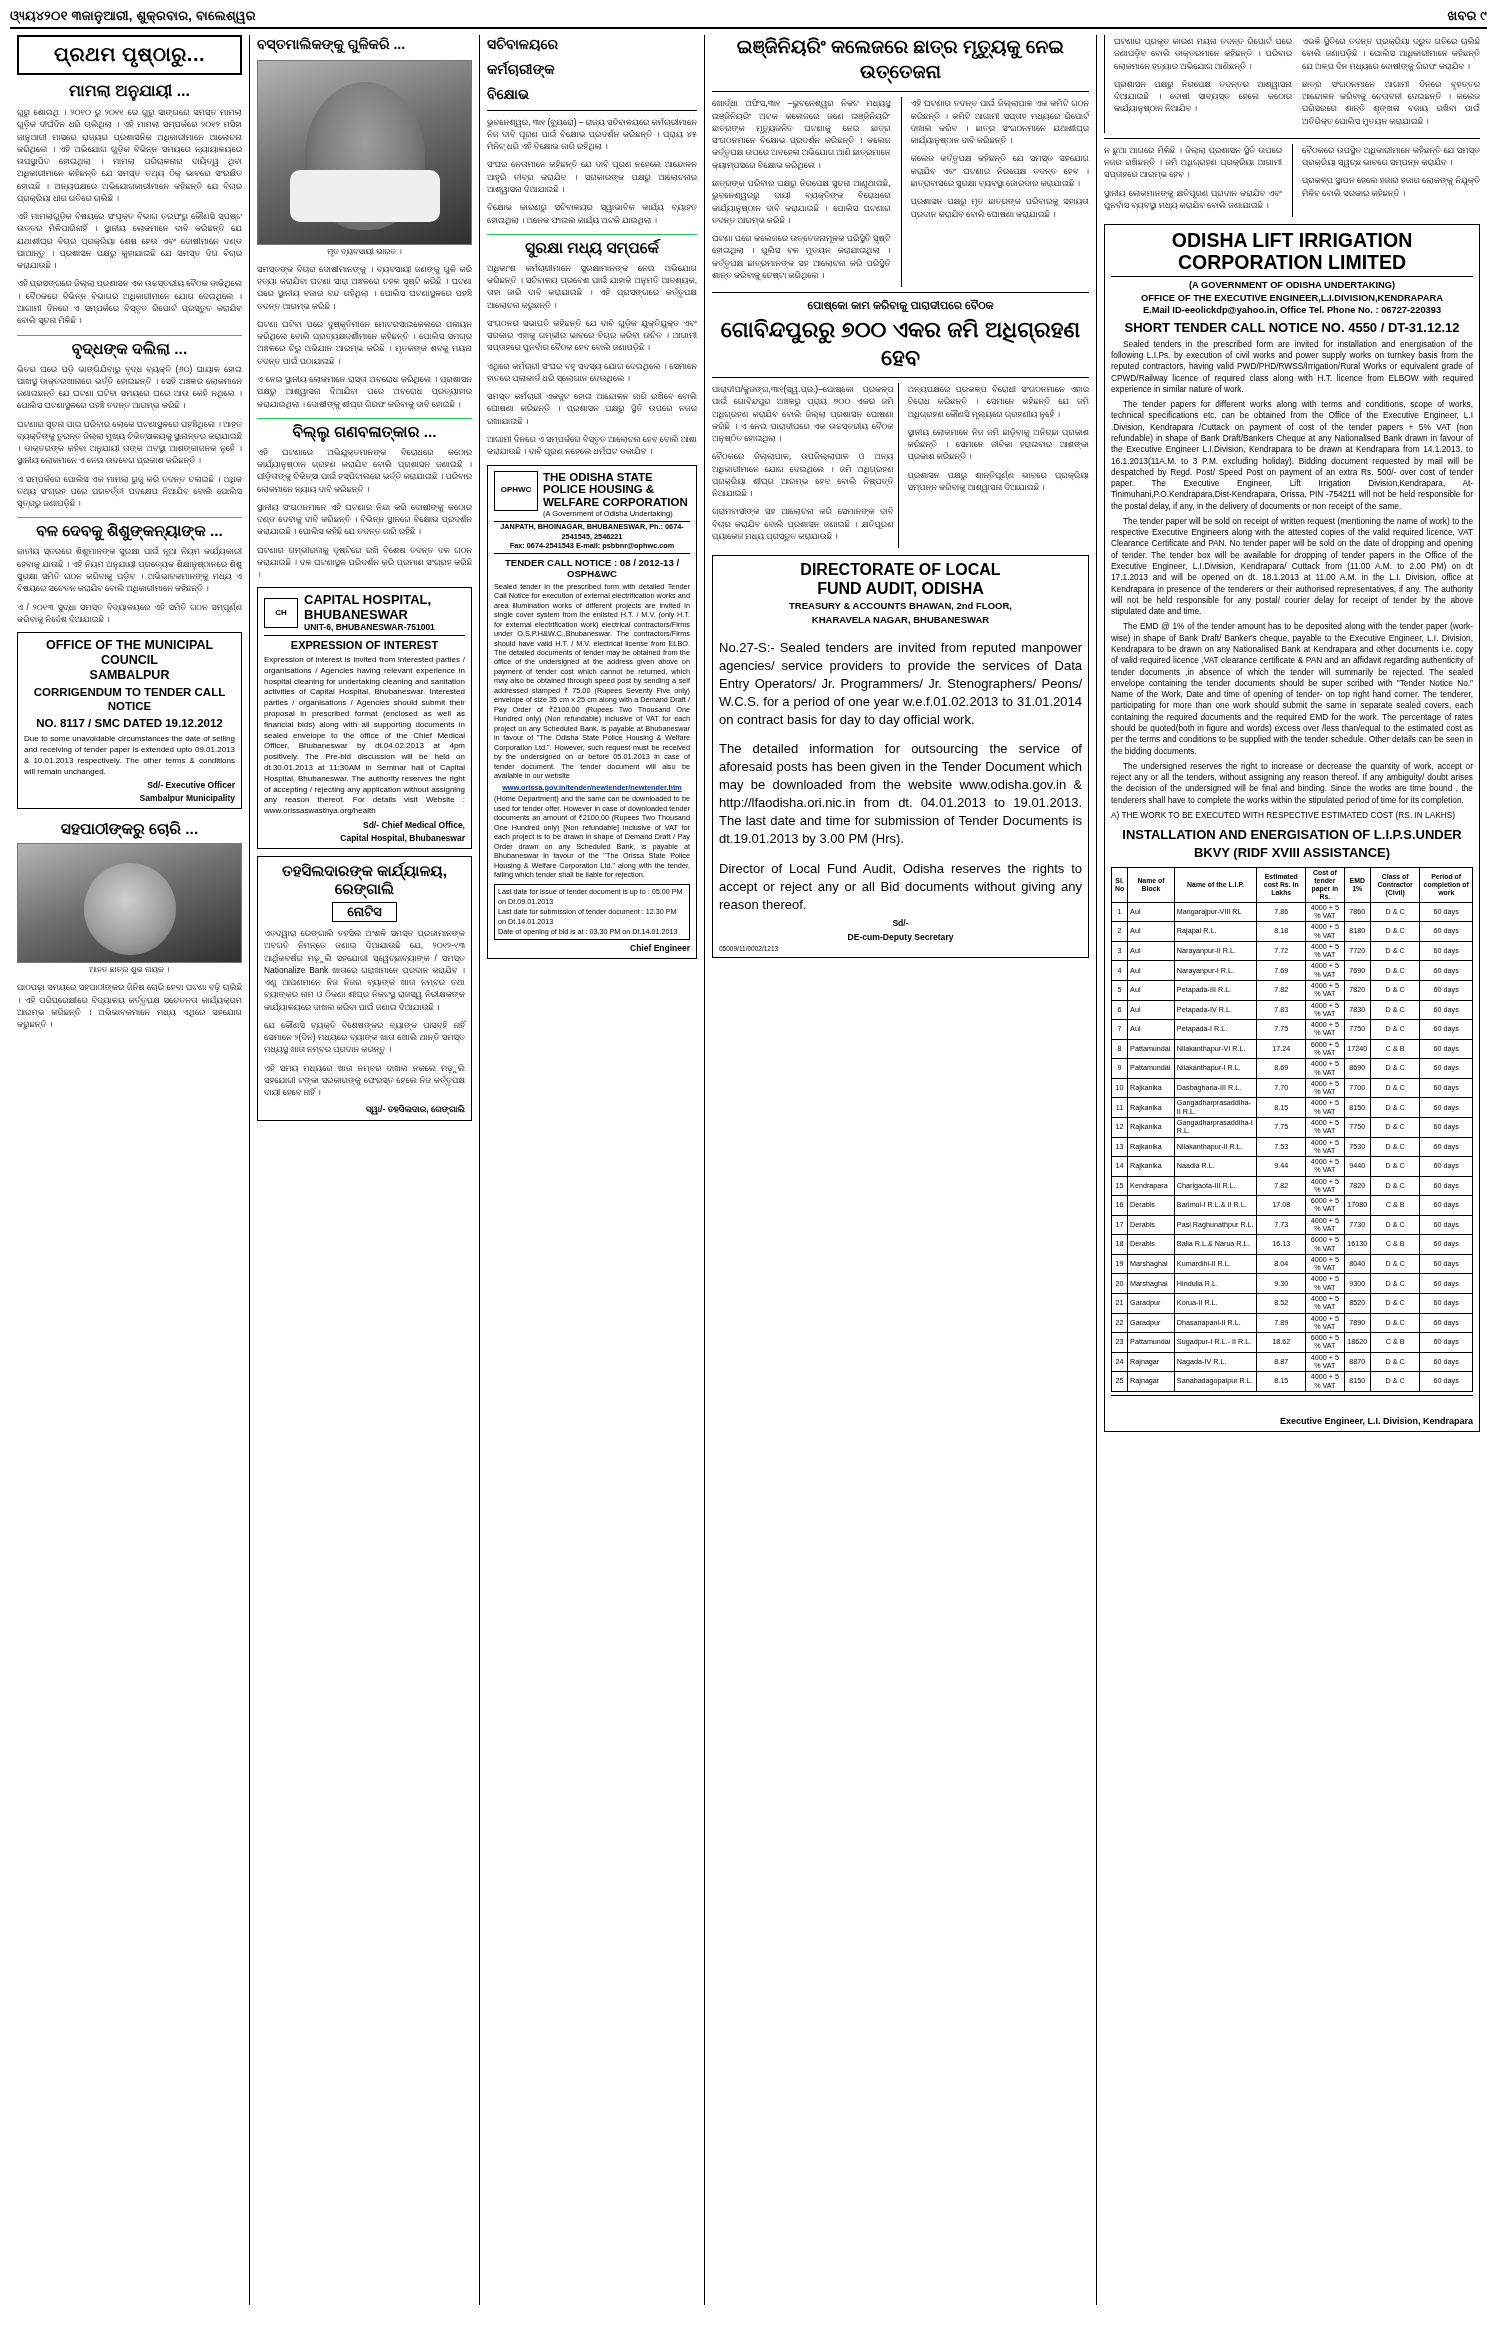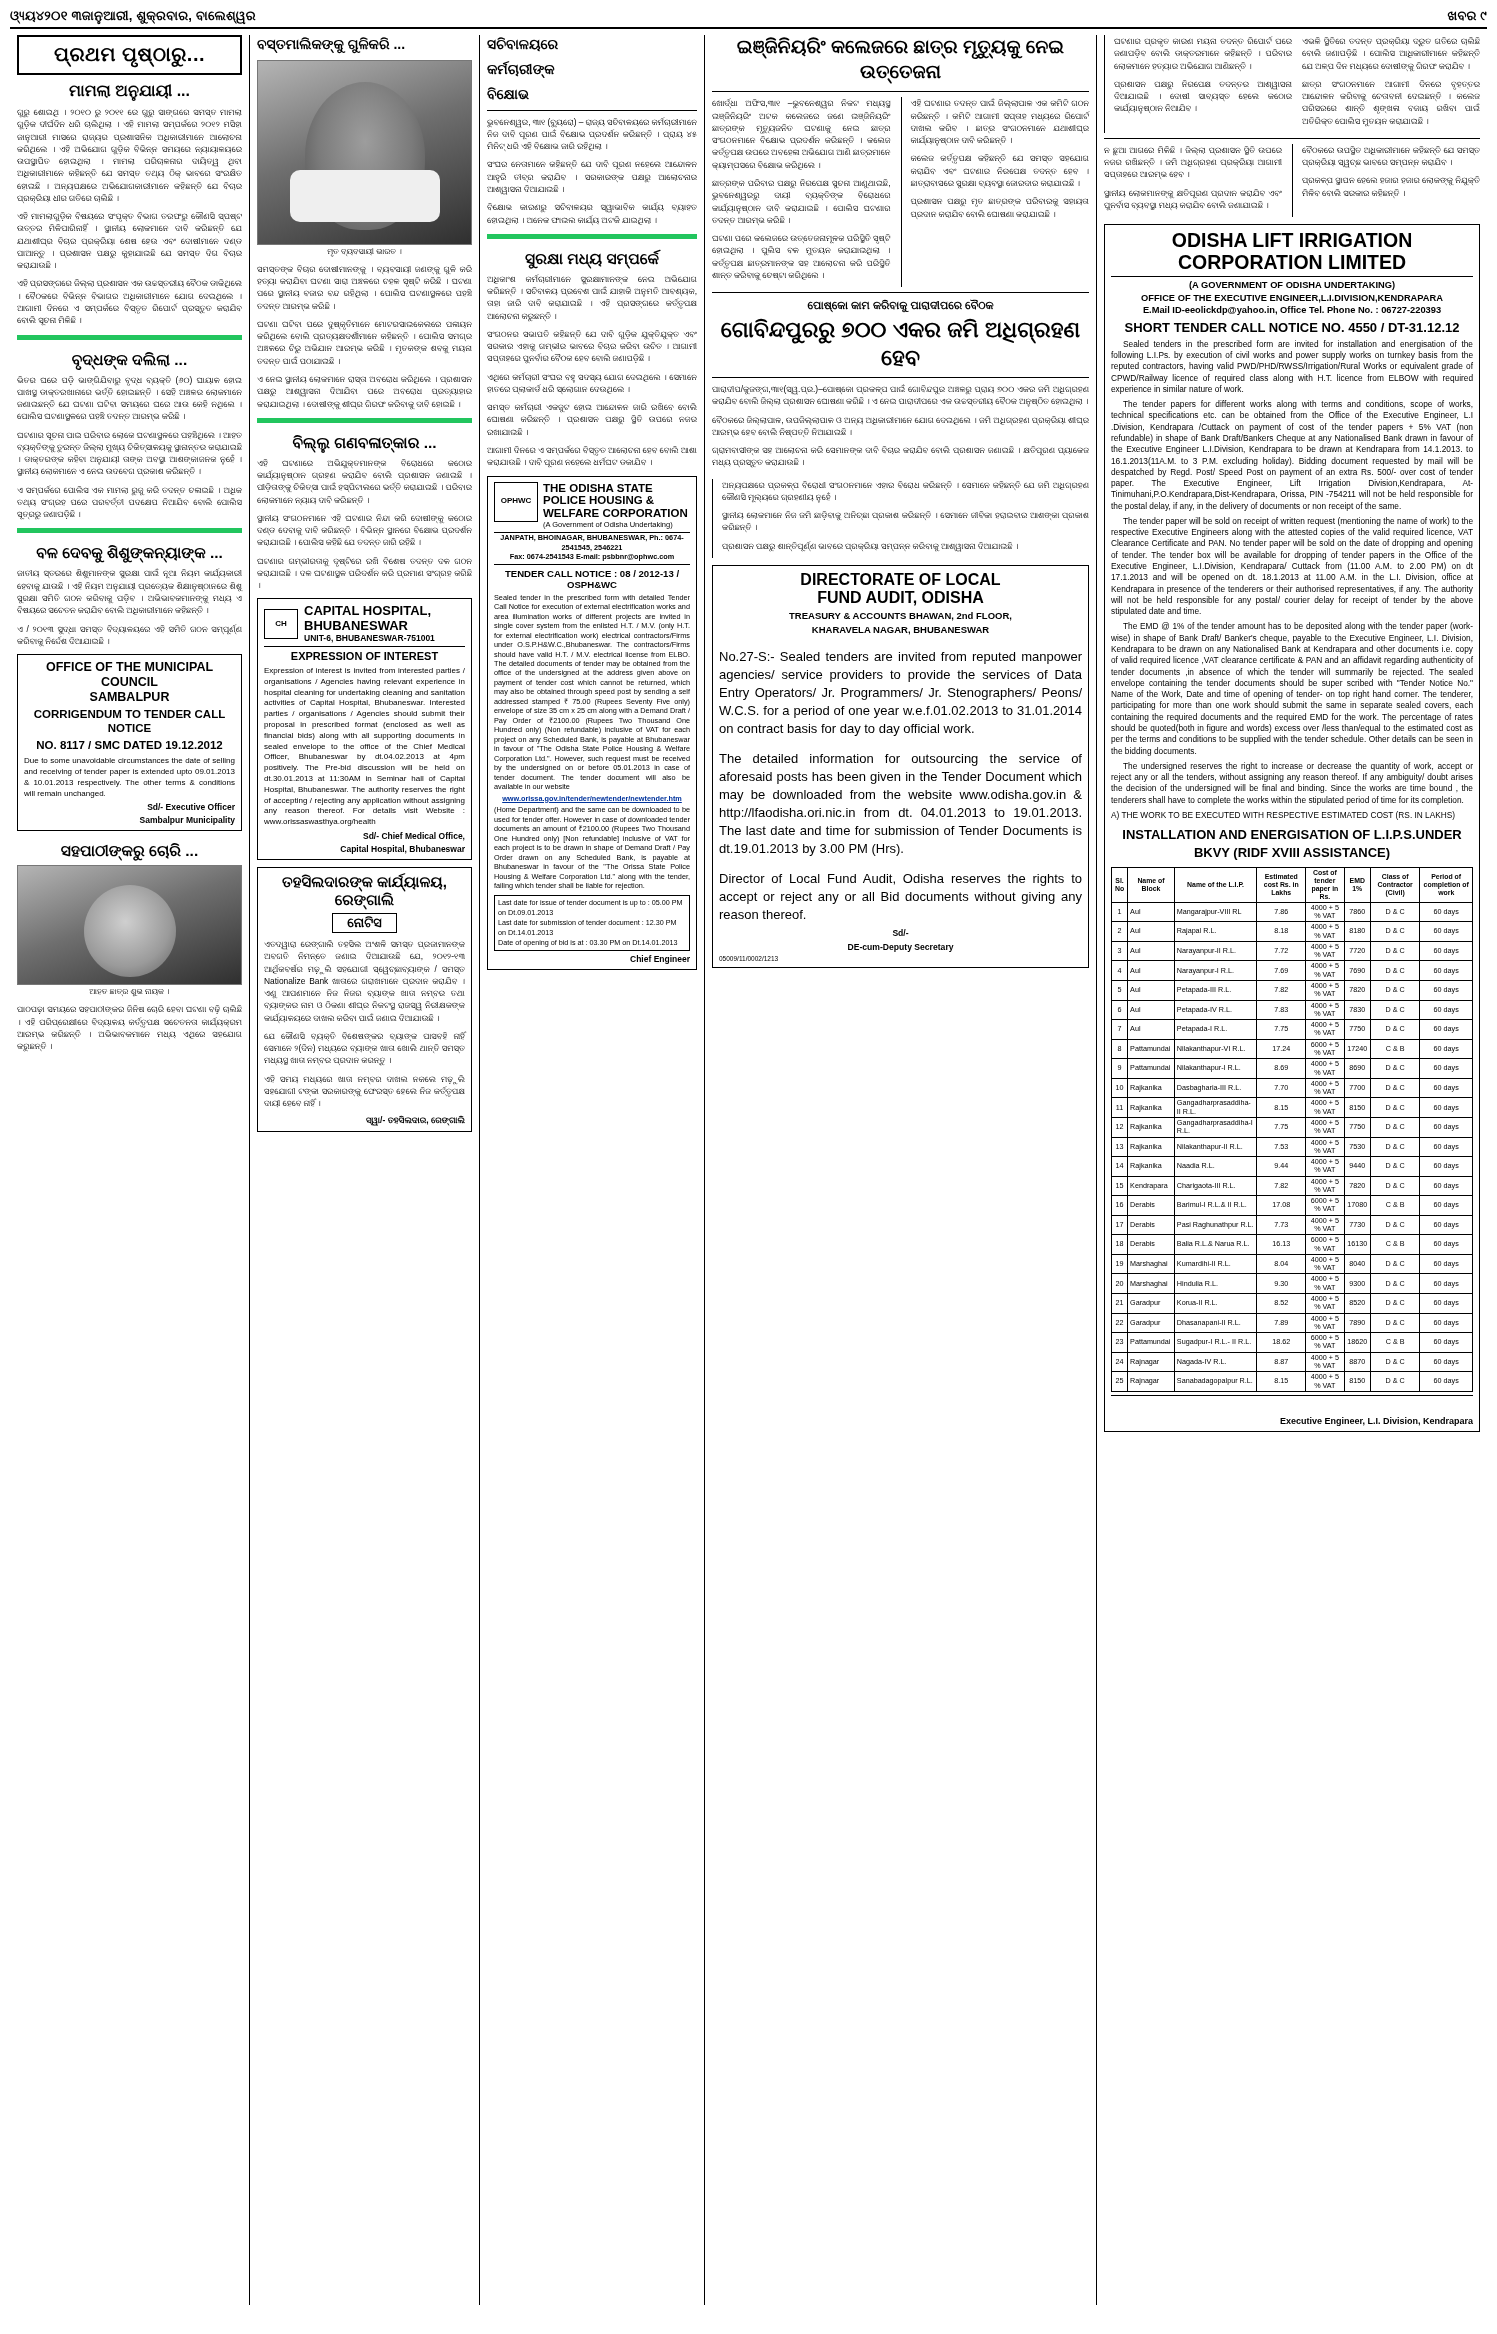--- a/index.html
+++ b/index.html
@@ -71,21 +71,21 @@
     font-weight:bold;
     margin:4px 0 6px 0;
   }
   .col-head {
     text-align:center;
     font-size:15.5px;
     font-weight:bold;
     margin:8px 0 5px 0;
     padding-top:3px;
   }
-  .col-head.rule-top { border-top:5px solid #22c55e; padding-top:11px; }
+  .col-head.rule-top { border-top:1px solid #22c55e; padding-top:4px; }
 
   .c2head, .c3head {
     text-align:left;
     font-size:14px;
     font-weight:bold;
     line-height:1.35;
     margin:0 0 6px 0;
   }
   .big-head {
     text-align:center;
@@ -380,21 +380,21 @@
           <p class="body-text od">କଲେଜ କର୍ତ୍ତୃପକ୍ଷ କହିଛନ୍ତି ଯେ ସମସ୍ତ ସହଯୋଗ କରାଯିବ ଏବଂ ଘଟଣାର ନିରପେକ୍ଷ ତଦନ୍ତ ହେବ । ଛାତ୍ରାବାସରେ ସୁରକ୍ଷା ବ୍ୟବସ୍ଥା ଜୋରଦାର କରାଯାଇଛି ।</p>
           <p class="body-text od">ପ୍ରଶାସନ ପକ୍ଷରୁ ମୃତ ଛାତ୍ରଙ୍କ ପରିବାରକୁ ସହାୟତା ପ୍ରଦାନ କରାଯିବ ବୋଲି ଘୋଷଣା କରାଯାଇଛି ।</p>
         </div>
       </div>
 
       <div class="hr-thin"></div>
       <div class="kicker">ପୋଷ୍କୋ କାମ କରିବାକୁ ପାରାଦୀପରେ ବୈଠକ</div>
       <div class="big-head2">ଗୋବିନ୍ଦପୁରରୁ ୭୦୦ ଏକର ଜମି ଅଧିଗ୍ରହଣ ହେବ</div>
       <div class="hr-thin"></div>
 
-      <div style="display:flex;gap:4px;flex-direction:column;">
+      <div style="display:flex;gap:4px;">
         <div style="flex:1;">
           <p class="body-text od">ପାରାଦୀପ/କୁଜଙ୍ଗ,୩ା୧(ସ୍ୱ.ପ୍ର.)–ପୋଷ୍କୋ ପ୍ରକଳ୍ପ ପାଇଁ ଗୋବିନ୍ଦପୁର ଅଞ୍ଚଳରୁ ପ୍ରାୟ ୭୦୦ ଏକର ଜମି ଅଧିଗ୍ରହଣ କରାଯିବ ବୋଲି ଜିଲ୍ଲା ପ୍ରଶାସନ ଘୋଷଣା କରିଛି । ଏ ନେଇ ପାରାଦୀପରେ ଏକ ଉଚ୍ଚସ୍ତରୀୟ ବୈଠକ ଅନୁଷ୍ଠିତ ହୋଇଥିଲା ।</p>
           <p class="body-text od">ବୈଠକରେ ଜିଲ୍ଲାପାଳ, ଉପଜିଲ୍ଲାପାଳ ଓ ଅନ୍ୟ ଅଧିକାରୀମାନେ ଯୋଗ ଦେଇଥିଲେ । ଜମି ଅଧିଗ୍ରହଣ ପ୍ରକ୍ରିୟା ଶୀଘ୍ର ଆରମ୍ଭ ହେବ ବୋଲି ନିଷ୍ପତ୍ତି ନିଆଯାଇଛି ।</p>
           <p class="body-text od">ଗ୍ରାମବାସୀଙ୍କ ସହ ଆଲୋଚନା କରି ସେମାନଙ୍କ ଦାବି ବିଚାର କରାଯିବ ବୋଲି ପ୍ରଶାସନ ଜଣାଇଛି । କ୍ଷତିପୂରଣ ପ୍ୟାକେଜ ମଧ୍ୟ ପ୍ରସ୍ତୁତ କରାଯାଉଛି ।</p>
         </div>
         <div style="flex:1;border-left:1px solid #000;padding-left:9px;">
           <p class="body-text od">ଅନ୍ୟପକ୍ଷରେ ପ୍ରକଳ୍ପ ବିରୋଧୀ ସଂଗଠନମାନେ ଏହାର ବିରୋଧ କରିଛନ୍ତି । ସେମାନେ କହିଛନ୍ତି ଯେ ଜମି ଅଧିଗ୍ରହଣ କୌଣସି ମୂଲ୍ୟରେ ଗ୍ରହଣୀୟ ନୁହେଁ ।</p>
           <p class="body-text od">ସ୍ଥାନୀୟ ଲୋକମାନେ ନିଜ ଜମି ଛାଡ଼ିବାକୁ ଅନିଚ୍ଛା ପ୍ରକାଶ କରିଛନ୍ତି । ସେମାନେ ଜୀବିକା ହରାଇବାର ଆଶଙ୍କା ପ୍ରକାଶ କରିଛନ୍ତି ।</p>
           <p class="body-text od">ପ୍ରଶାସନ ପକ୍ଷରୁ ଶାନ୍ତିପୂର୍ଣ୍ଣ ଭାବରେ ପ୍ରକ୍ରିୟା ସମ୍ପନ୍ନ କରିବାକୁ ଆଶ୍ୱାସନା ଦିଆଯାଇଛି ।</p>
         </div>

